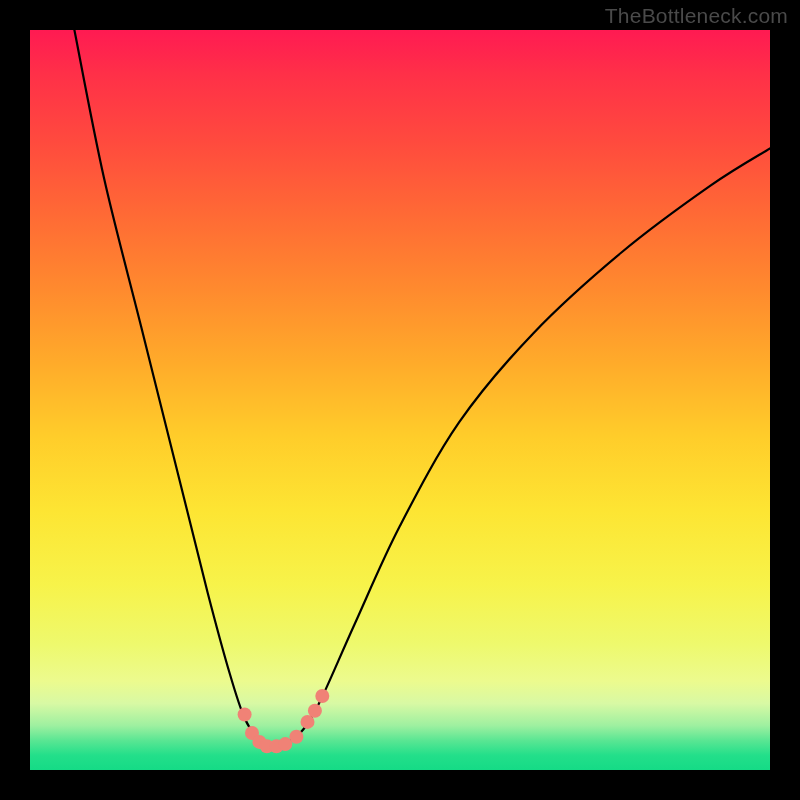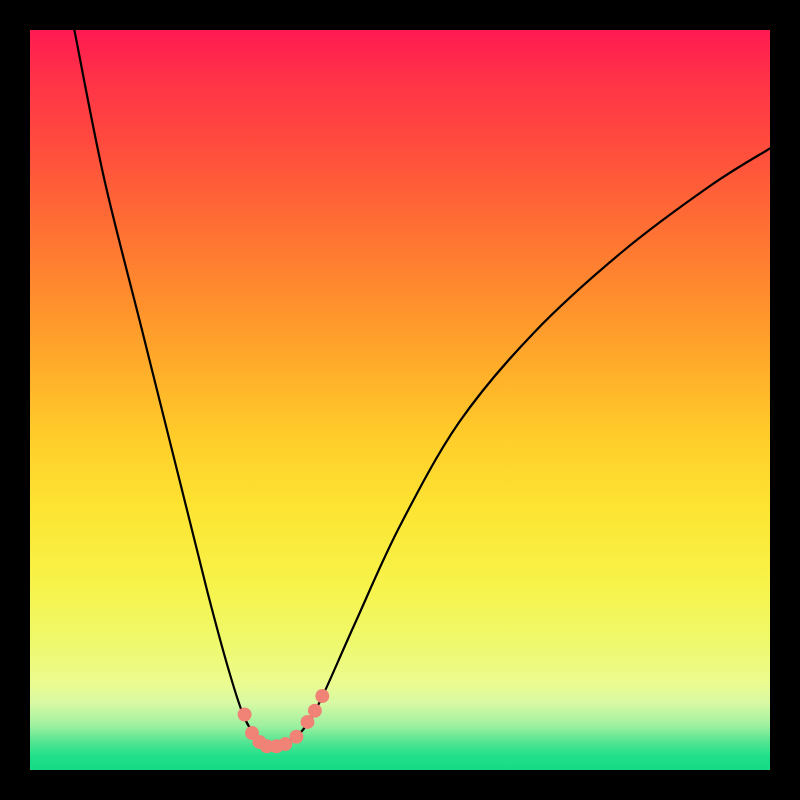--- a/index.html
+++ b/index.html
@@ -77,13 +77,14 @@
           <circle cx="236.8" cy="716.32" r="7" fill="#f08276"></circle>
           <circle cx="246.41999999999996" cy="716.32" r="7" fill="#f08276"></circle>
           <circle cx="255.29999999999998" cy="714.1" r="7" fill="#f08276"></circle>
           <circle cx="266.4" cy="706.7" r="7" fill="#f08276"></circle>
           <circle cx="277.5" cy="691.9" r="7" fill="#f08276"></circle>
           <circle cx="284.90000000000003" cy="680.8" r="7" fill="#f08276"></circle>
           <circle cx="292.3" cy="666" r="7" fill="#f08276"></circle>
         </g>
     </svg>
   </div>
+  <div class="watermark">TheBottleneck.com</div>
 </div>
 
 </body></html>

